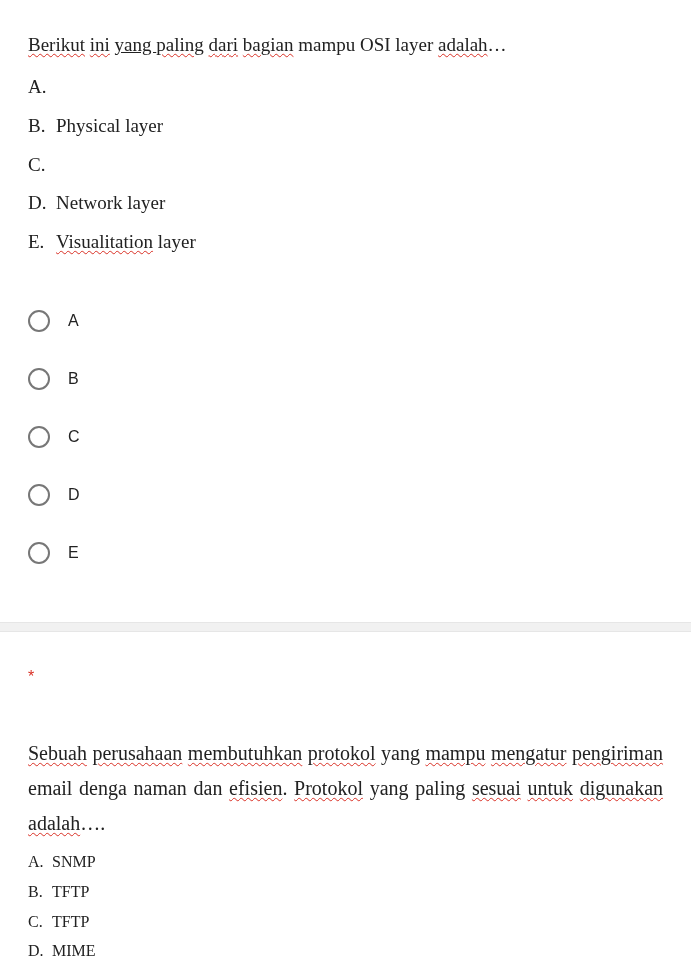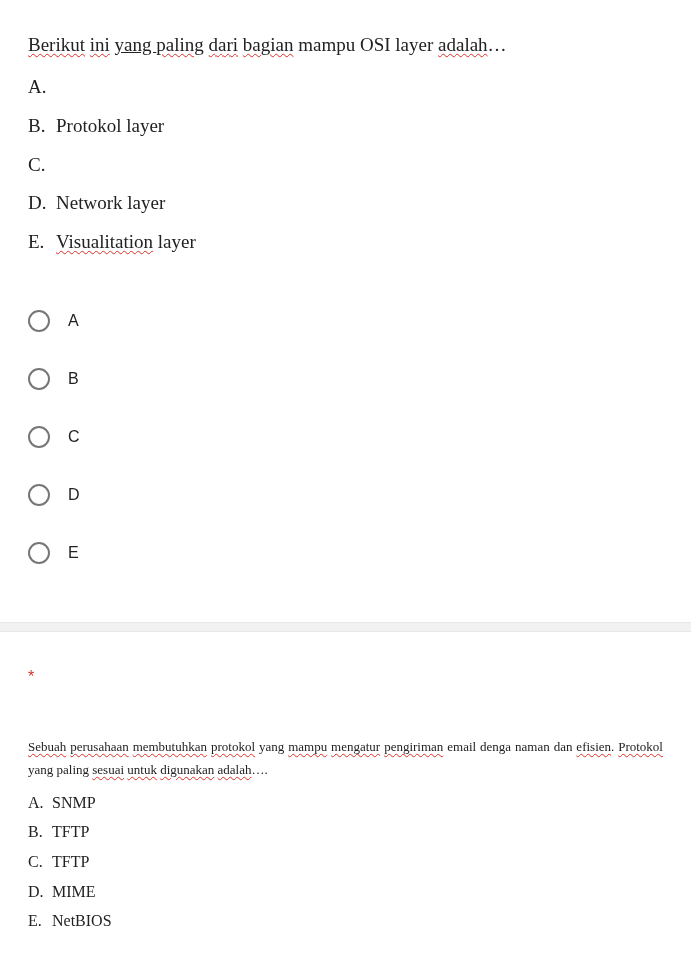--- a/index.html
+++ b/index.html
@@ -25,21 +25,21 @@
     border-bottom: 1px solid #e6e6e6;
   }
   .q-text {
     font-family: "Times New Roman", serif;
     font-size: 19px;
     line-height: 1.35;
     margin: 12px 0 10px 0;
   }
   .q-text-small {
     font-family: "Times New Roman", serif;
-    font-size: 13px;
+    font-size: 20px;
     line-height: 1.75;
     margin: 50px 0 6px 0;
     text-align: justify;
   }
   .opt-list {
     font-family: "Times New Roman", serif;
     font-size: 19px;
     line-height: 2.05;
     margin: 0 0 30px 0;
   }
@@ -99,21 +99,21 @@
 
   <div class="card">
     <div class="q-text" id="q1-prompt"><span class="sp">Berikut</span><span> </span><span class="sp">ini</span><span> </span><span class="und">yang </span><span class="sp">paling</span><span> </span><span class="sp">dari</span><span> </span><span class="sp">bagian</span><span> mampu OSI layer </span><span class="sp">adalah</span><span>…</span></div>
 
     <div class="opt-list" id="q1-items">
         <div class="opt-row">
           <span class="opt-letter">A.</span>
         </div>
         <div class="opt-row">
           <span class="opt-letter">B.</span>
-          <span class="opt-label">Protokol layer</span>
+          <span class="opt-label">Physical layer</span>
         </div>
         <div class="opt-row">
           <span class="opt-letter">C.</span>
         </div>
         <div class="opt-row">
           <span class="opt-letter">D.</span>
           <span class="opt-label">Network layer</span>
         </div>
         <div class="opt-row">
           <span class="opt-letter">E.</span>

